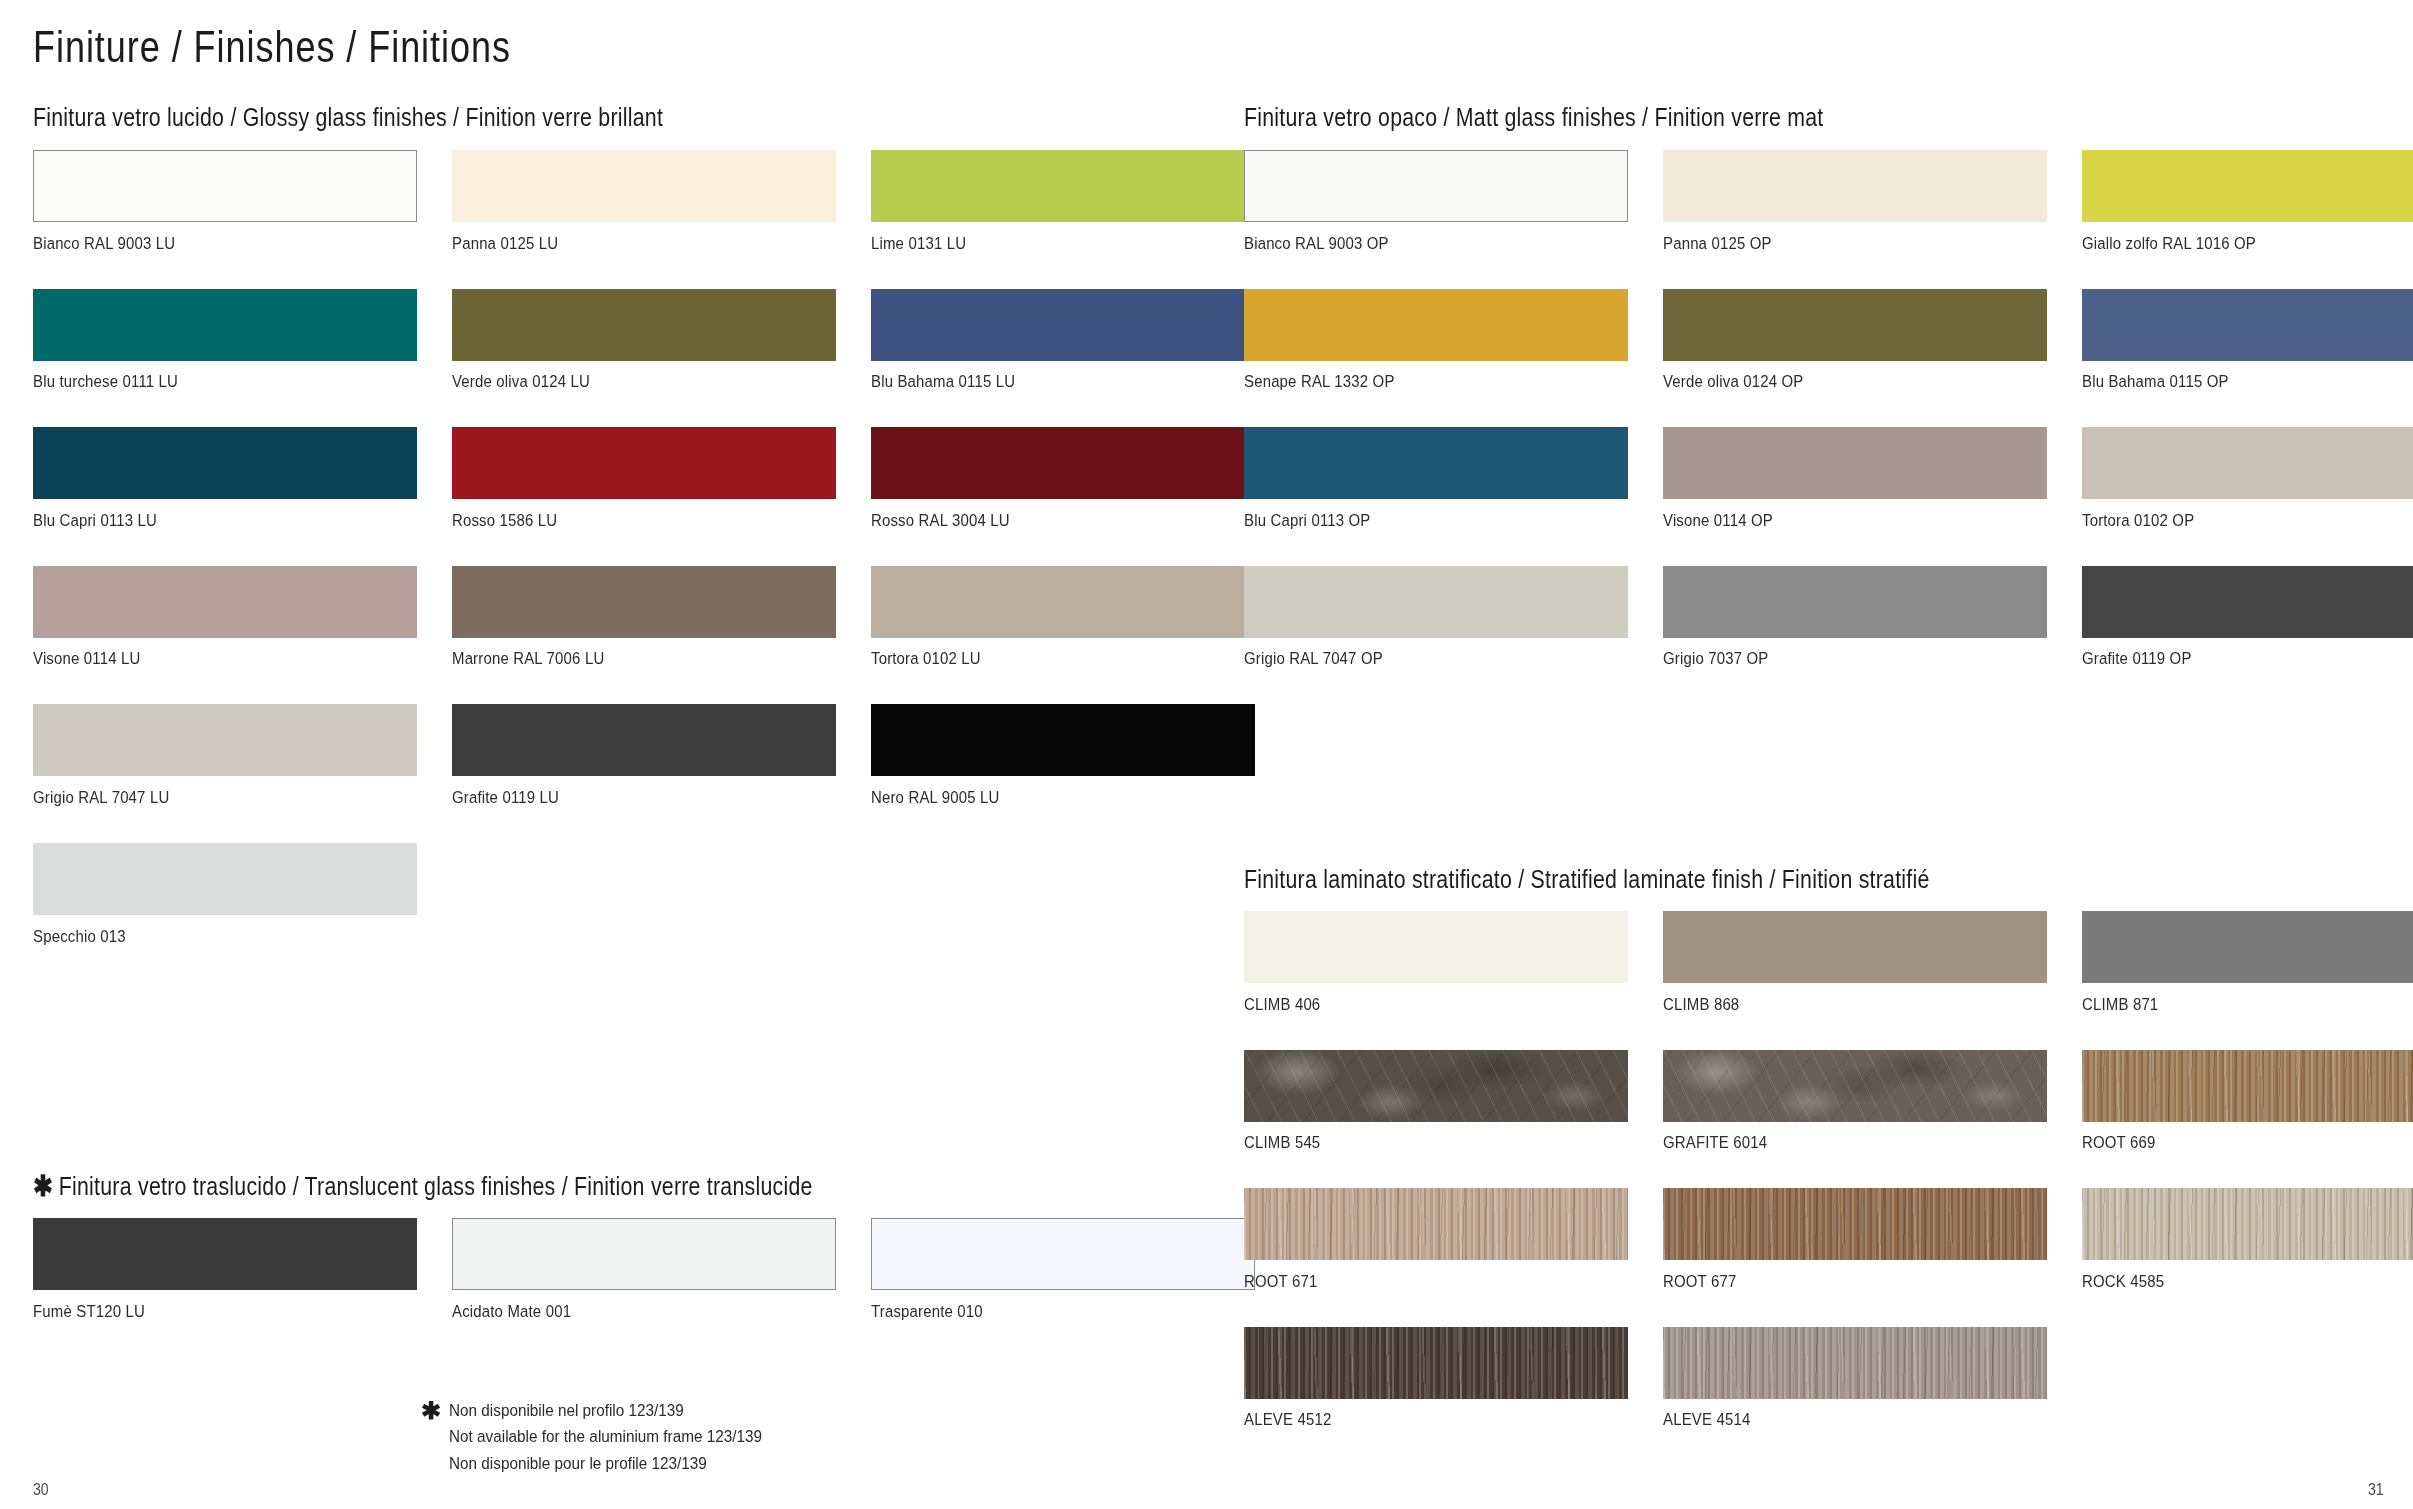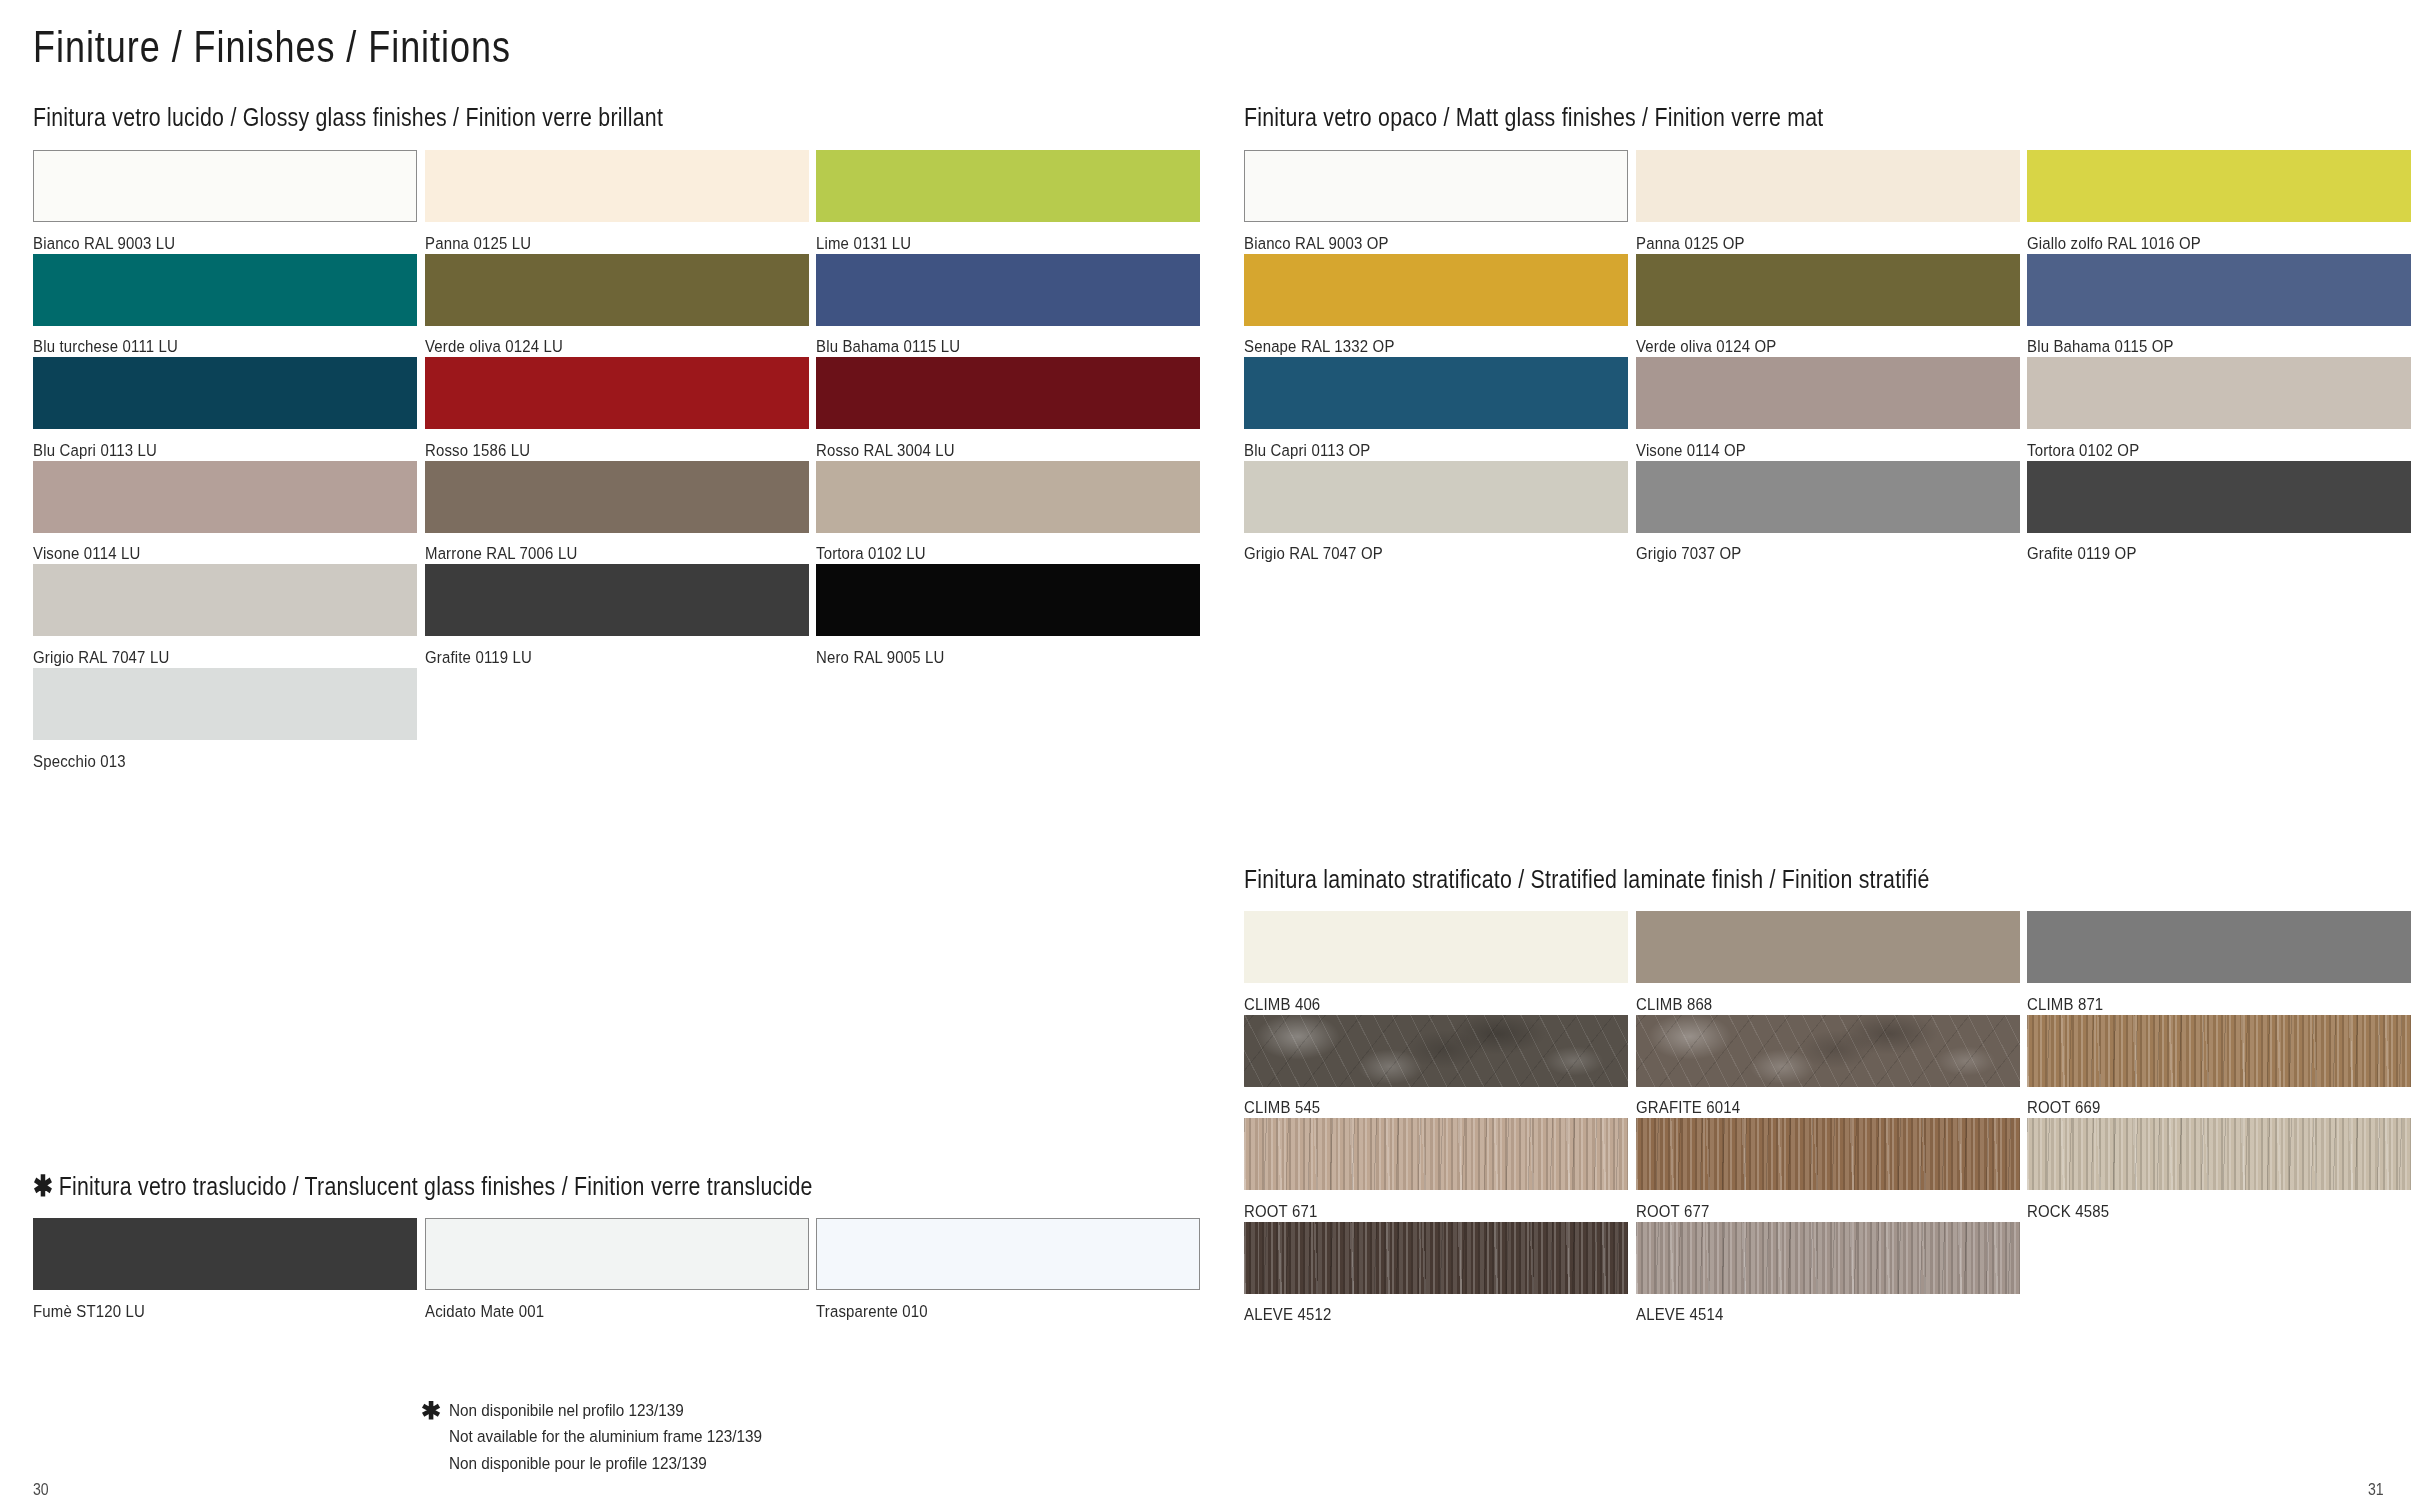--- a/index.html
+++ b/index.html
@@ -40,20 +40,21 @@
     vertical-align: -1px;
     padding-right: 6.8px;
   }
 
   .grid {
     position: absolute;
     display: grid;
     grid-template-columns: repeat(3, 384px);
     column-gap: 7.7px;
     row-gap: 0px;
+    gap: 35px;
   }
 
   .cell { width: 384px; }
   .swatch {
     width: 384px;
     height: 72px;
     background: #ffffff;
   }
   .swatch.bordered { border: 1px solid #8b8b8b; }
   .cap {

